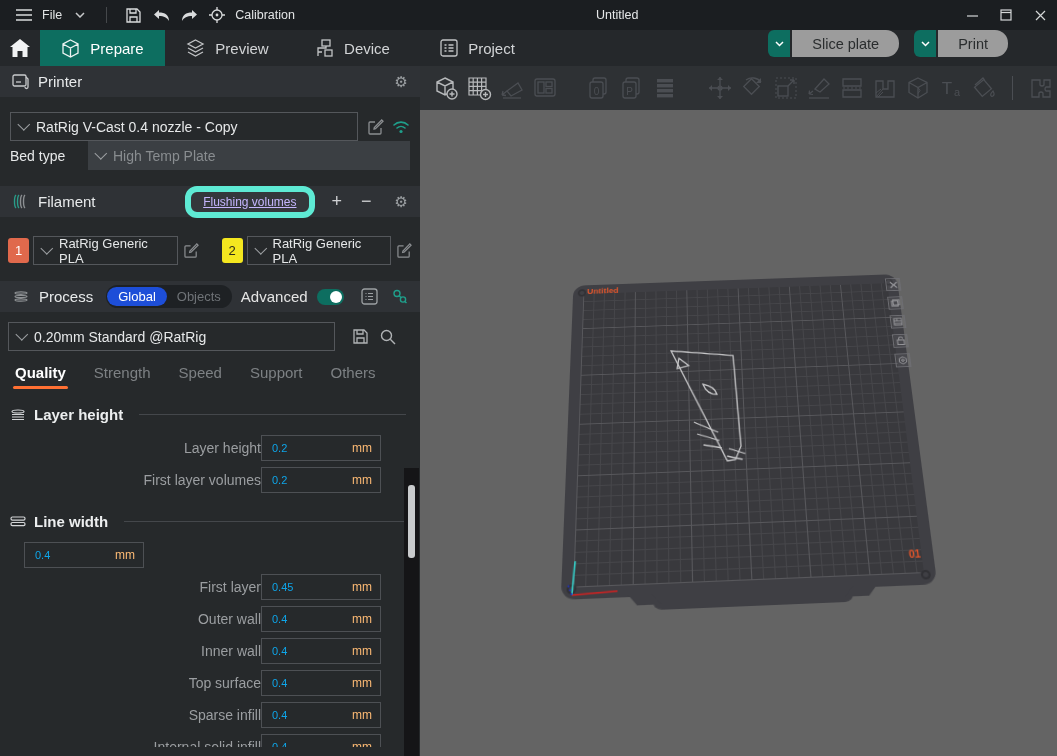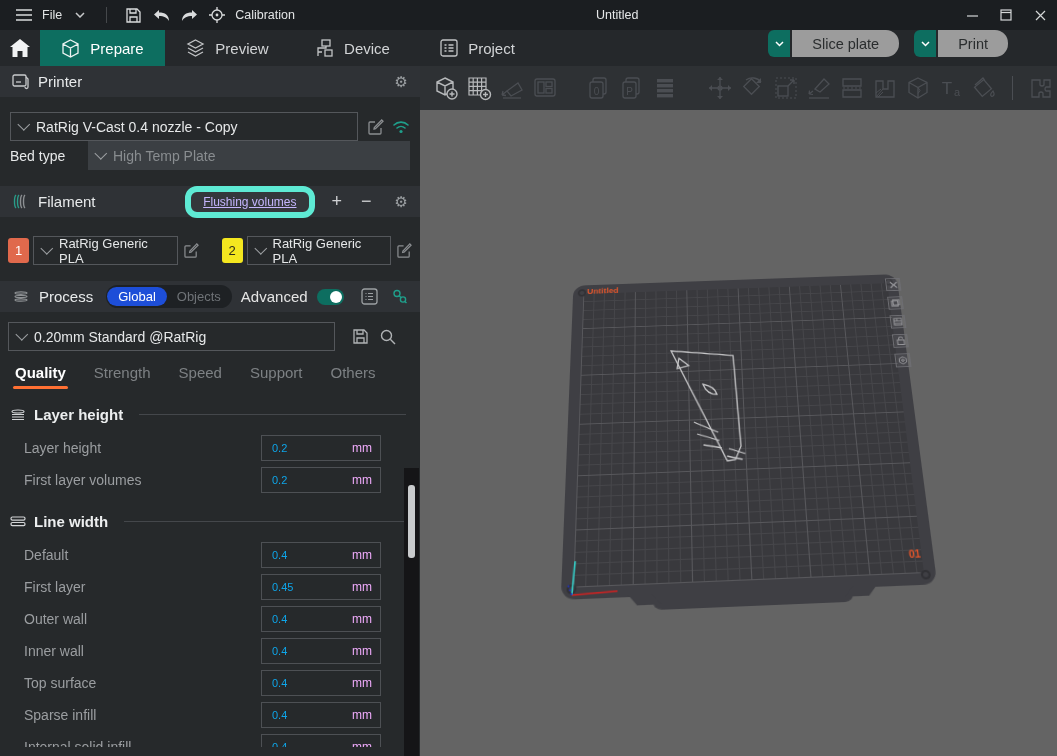--- a/index.html
+++ b/index.html
@@ -53,30 +53,30 @@
   .seg { background:#1e2124; border-radius:12px; display:flex; align-items:center; height:23px; padding:1px; }
   .seg .on { background:#1d4ed8; color:#fff; border-radius:11px; padding:2px 11px; font-size:13px; }
   .seg .off { color:#6f7377; padding:2px 10px; font-size:13px; }
   .switch { width:30px; height:16px; background:#0d6e60; border-radius:8px; position:relative; }
   .switch .knob { position:absolute; right:2px; top:2px; width:12px; height:12px; border-radius:50%; background:#fff; }
   .ptabs { display:flex; gap:28px; padding-left:15px; margin-top:13px; height:29px; align-items:flex-start; }
   .ptab { color:#7d8184; font-size:15px; position:relative; padding-bottom:8px; }
   .ptab.active { color:#ffffff; font-weight:bold; }
   .ptab.active::after { content:""; position:absolute; left:-2px; right:-2px; bottom:0; height:3px;
                         background:#ff7033; border-radius:2px; }
-  .params { position:relative; height:354px; overflow:hidden; padding-top:9px; }
+  .params { position:relative; height:354px; overflow:hidden; padding-top:9px;text-align:right; }
   .psec { display:flex; align-items:center; gap:8px; padding:0 14px 0 10px; height:24px; }
   .psec-title { color:#eceeef; font-size:15px; font-weight:bold; white-space:nowrap; }
   .psec-line { flex:1; height:1px; background:#44474b; margin-left:8px; }
   .param { display:flex; align-items:center; height:32px; padding-left:24px; }
   .param-label { color:#9b9ea1; font-size:14px; flex:1; }
   .pinput { width:120px; height:26px; border:1px solid #4d5054; display:flex; align-items:center;
             margin-right:39px; }
   .pval { color:#0ea5e9; font-size:11px; padding-left:10px; }
-  .punit { margin-left:auto; padding-right:8px; color:#f0abfc; font-size:12px; }
+  .punit { margin-left:auto; padding-right:8px; color:#fdba74; font-size:12px; }
   .scrolltrack { position:absolute; top:402px; bottom:0; right:1px; width:15px; background:#151517; }
   .scrollthumb { position:absolute; top:17px; left:4px; width:7px; height:73px; background:#c9cbcd; border-radius:3px; }
 
   
   .viewport { width:637px; display:flex; flex-direction:column; flex:none; }
   .vtoolbar { height:44px; background:#2e3134; display:flex; align-items:center; padding-left:9px; color:#4b4e53; }
   .vt-ico { width:34px; display:flex; justify-content:center; }
   .vt-ico.bright { color:#b7b9bb; }
   .vt-gap { width:22px; }
   .vt-div { width:1px; height:24px; background:#4b4e53; margin:0 11px; }
@@ -400,21 +400,20 @@
           <svg width="16" height="12" viewBox="0 0 16 12">
               <rect x="1" y="2" width="14" height="3.2" rx="1.4" fill="none" stroke="#d4d6d8" stroke-width="1.2"></rect>
               <rect x="1" y="7.5" width="14" height="3.2" rx="1.4" fill="none" stroke="#d4d6d8" stroke-width="1.2"></rect>
             </svg>
         </span>
         <span class="psec-title">Line width</span>
         <span class="psec-line"></span>
       </div>
       <div style="height:6px;"></div>
       <div class="param">
-        <span class="param-label">Default</span>
         <span class="pinput">
           <span class="pval">0.4</span>
           <span class="punit">mm</span>
         </span>
       </div>
       <div class="param">
         <span class="param-label">First layer</span>
         <span class="pinput">
           <span class="pval">0.45</span>
           <span class="punit">mm</span>

